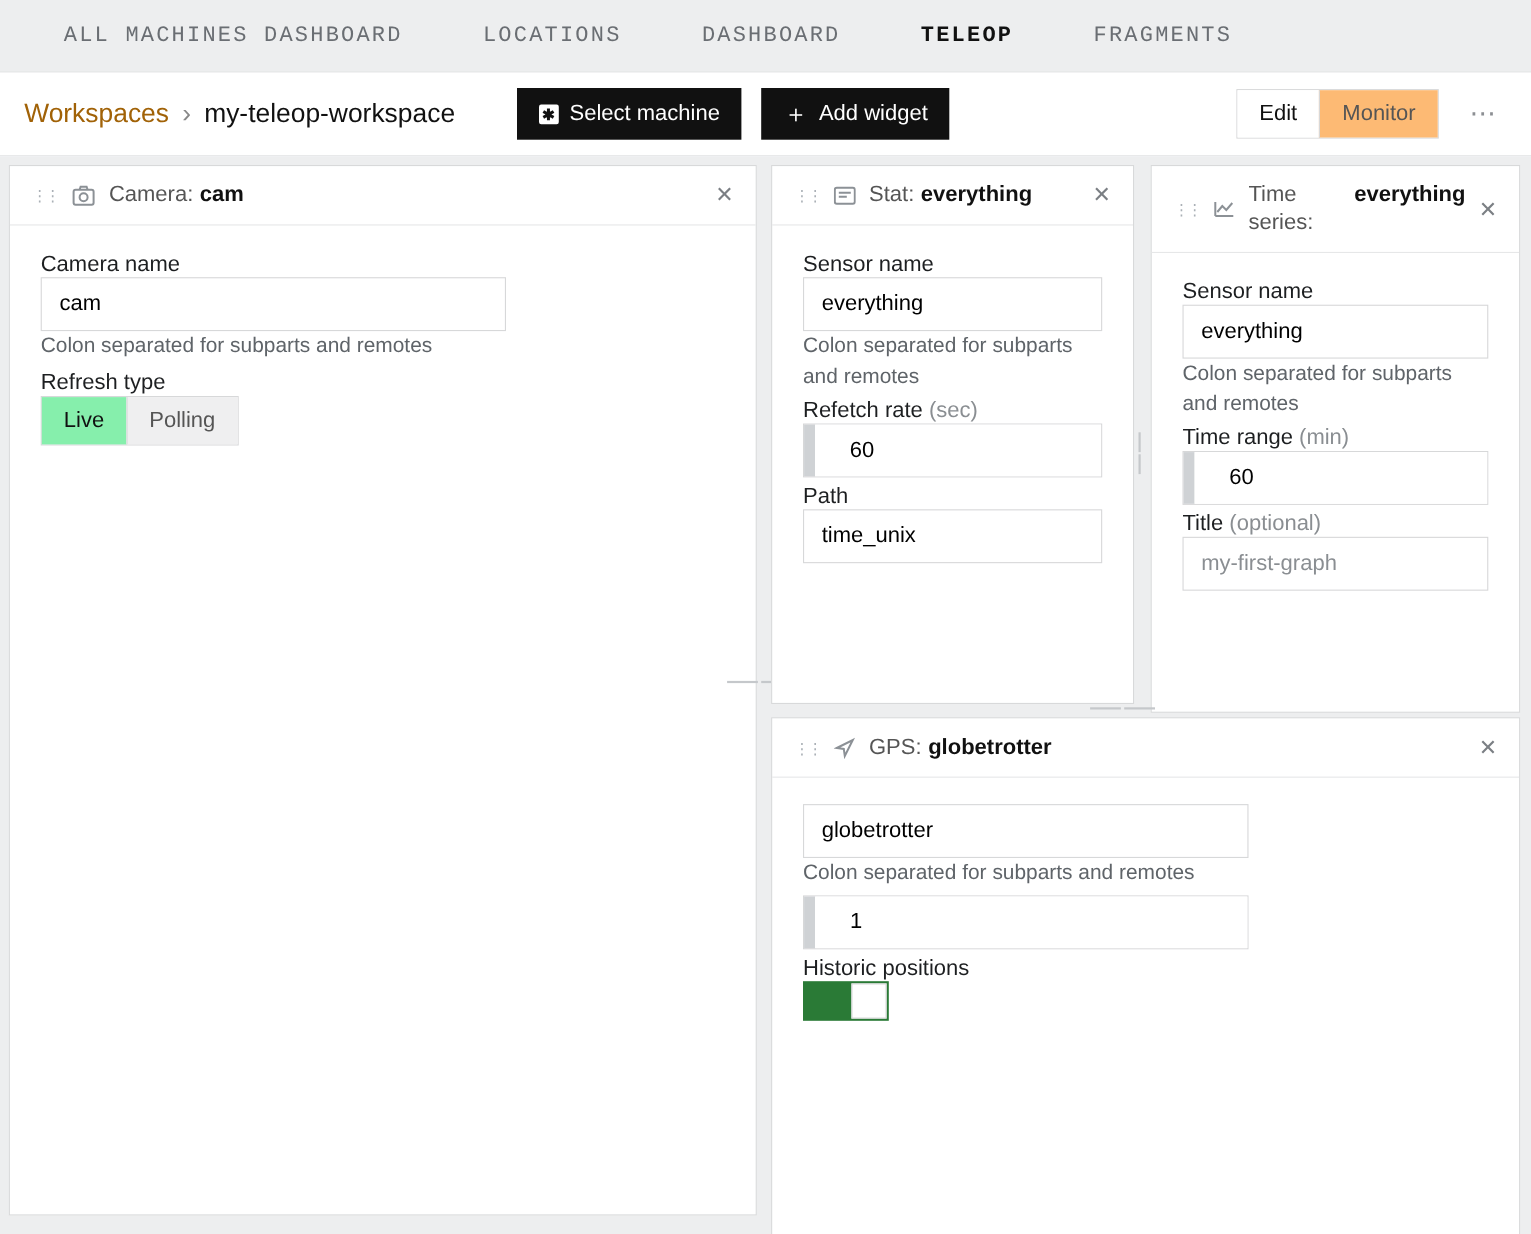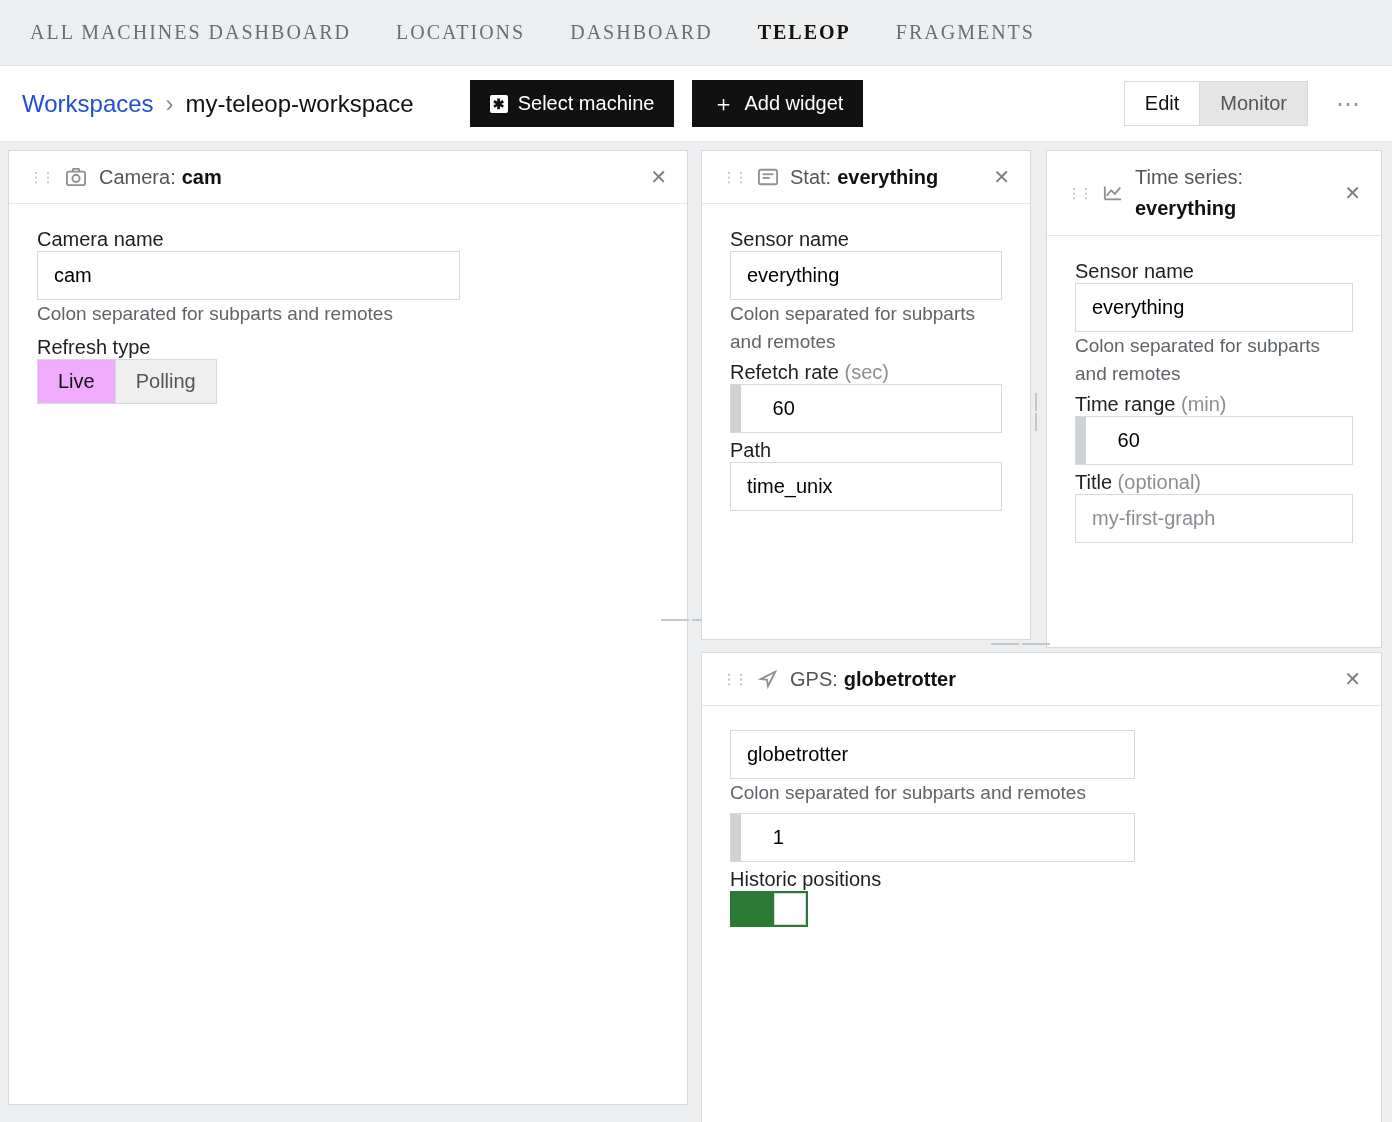--- a/index.html
+++ b/index.html
@@ -14,59 +14,60 @@
   .topnav {
     background: #edeeef;
     padding: 0 30px;
     display: flex;
     gap: 45px;
     align-items: center;
     height: 66px;
     border-bottom: 1px solid #e2e3e4;
   }
   .topnav-item {
-    font-family: Liberation Serif, serif;
+    font-family: Liberation Mono, monospace;
     letter-spacing: 2px;
     font-size: 20px;
     color: #6a6e73;
     cursor: pointer;
+    margin-left: 28px;
   }
   .topnav-item.active { color: #111; font-weight: 700; }
 
   
   .headerbar {
     display: flex;
     align-items: center;
     gap: 18px;
     padding: 14px 22px;
     border-bottom: 1px solid #e6e7e8;
     background: #fff;
   }
   .breadcrumb { font-size: 24px; display: flex; align-items: center; gap: 12px; }
-  .breadcrumb .root { color: #1d4ed8; }
+  .breadcrumb .root { color: #a16207; }
   .breadcrumb .sep { color: #888; }
   .breadcrumb .leaf { font-weight: 400; }
 
   .btn {
     display: inline-flex; align-items: center; gap: 10px;
     padding: 12px 20px; font-size: 20px; border: none; cursor: pointer;
     font-family: inherit;
   }
   .btn-dark { background: #111; color: #fff; }
   .btn-icon-box { width:18px; height:18px; background:#fff; display:inline-flex; align-items:center; justify-content:center; border-radius:2px; color:#111; font-size:14px; font-weight:700;}
   .plus-icon { font-size: 22px; line-height: 1; }
 
   .spacer { flex: 1; }
 
   .seg {
     display: flex; border: 1px solid #d7d8d9;
   }
   .seg .seg-btn { padding: 10px 20px; font-size: 20px; cursor: pointer; }
   .seg .seg-btn.active { background: #fff; }
-  .seg .seg-btn.inactive { background: #e5e5e5; color: #555; }
+  .seg .seg-btn.inactive { background: #fdba74; color: #555; }
   .seg .seg-btn + .seg-btn { border-left: 1px solid #d7d8d9; }
 
   .dots { color:#8c8f93; font-size: 24px; padding: 0 10px; cursor: pointer; }
 
   
   .workspace {
     position: relative;
     background: #edeeef;
     padding: 10px;
     min-height: 1020px;
@@ -84,21 +85,21 @@
   }
   .drag-handle {
     color: #aab0b6;
     font-size: 14px;
     cursor: grab;
     letter-spacing: -2px;
   }
   .widget-icon { color: #8c9196; display:flex; }
   .widget-title { font-size: 20px; color: #555; display:flex; gap:6px; }
   .widget-title .wt-name { color:#111; font-weight:700; }
-  .widget-title.stacked { flex-direction: column; line-height:1.25; }
+  .widget-title.stacked { line-height:1.25; }
   .widget-close { margin-left:auto; color:#7b7f84; cursor:pointer; font-size:20px; }
 
   .widget-body { padding: 24px 28px; display: flex; flex-direction: column; overflow:hidden; }
   .field-label { font-size: 20px; color:#1d1f21; font-weight:500; }
   .field-label .hint { color:#8a8e92; font-weight:400; }
   .field-help { font-size: 19px; color:#5f6469; line-height:1.45; }
 
   .input {
     border: 1px solid #d7d8d9;
     padding: 12px 16px;
@@ -111,21 +112,21 @@
   .input::placeholder { color:#8a8e92; }
 
   .num-input {
     display:flex; border:1px solid #d7d8d9;
   }
   .num-input .bar { width:10px; background:#cfd2d5; }
   .num-input input { border:none; padding:12px 32px; font-size:20px; font-family:inherit; width:100%; }
 
   .toggle-group { display:flex; border:1px solid #d7d8d9; width:max-content; }
   .toggle-group .tg-btn { padding: 10px 20px; font-size:20px; cursor:pointer; }
-  .toggle-group .tg-btn.active { background:#f0abfc; }
+  .toggle-group .tg-btn.active { background:#86efac; }
   .toggle-group .tg-btn.inactive { background:#efeff0; color:#555; }
   .toggle-group .tg-btn + .tg-btn { border-left:1px solid #d7d8d9; }
 
   .switch {
     width: 78px; height: 36px; background:#2a7a36; position:relative; cursor:pointer;
   }
   .switch .knob {
     position:absolute; right:2px; top:2px; width:32px; height:32px; background:#fff; border:1px solid #d7d8d9;
   }
 

